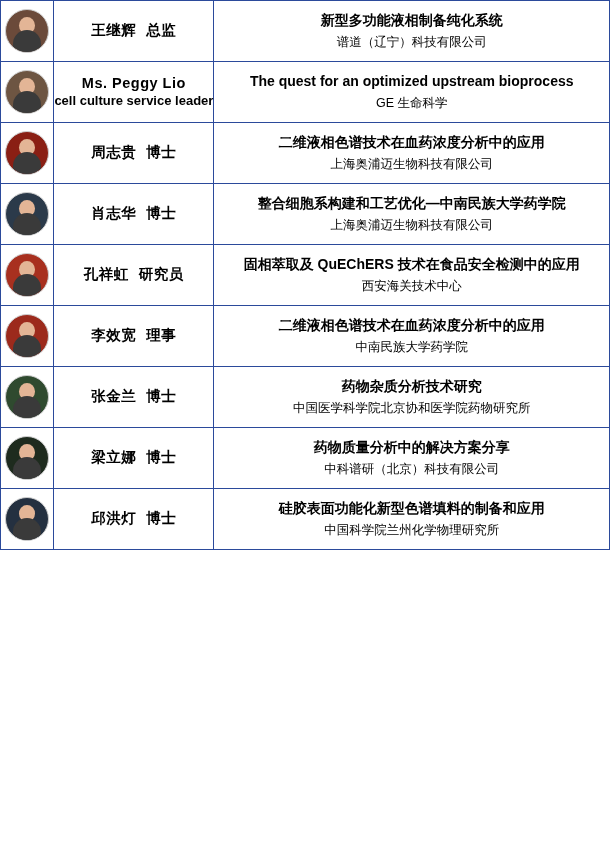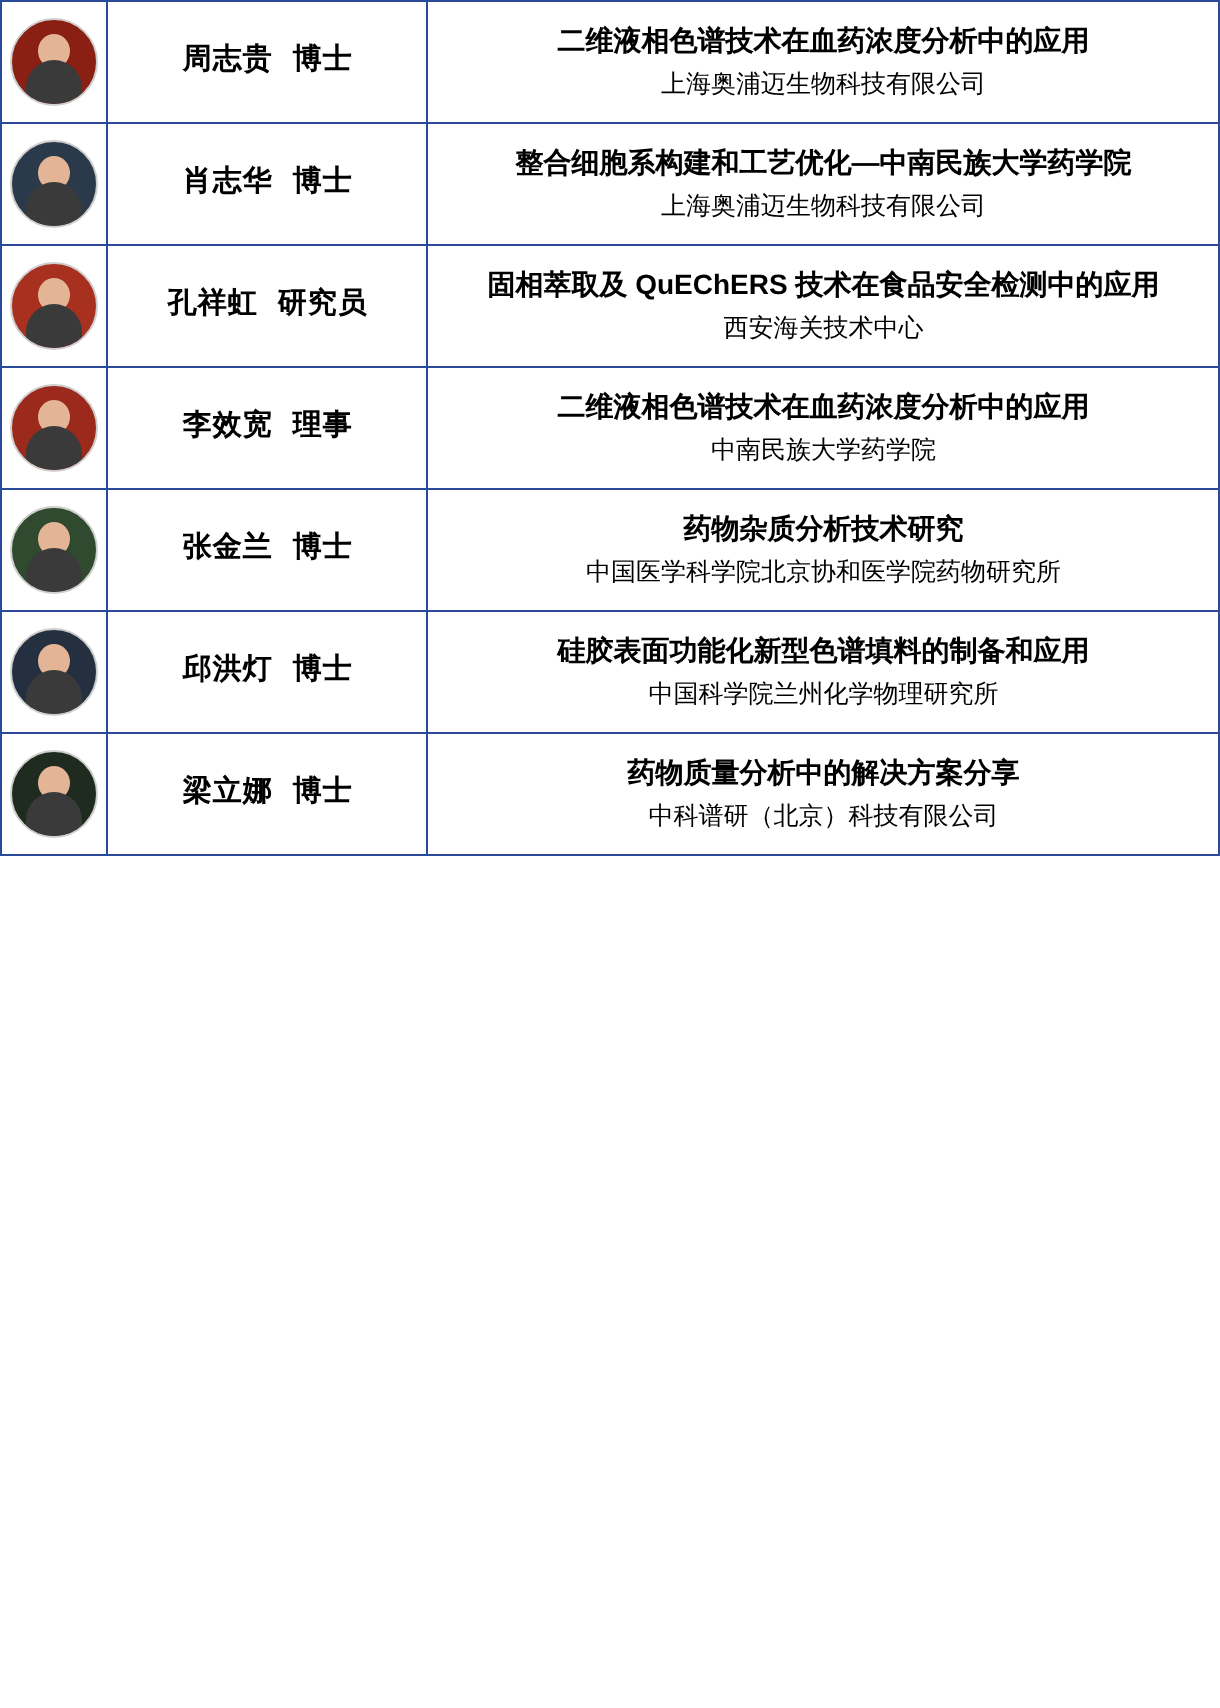--- a/index.html
+++ b/index.html
@@ -98,23 +98,58 @@
   .name-spacer {
     display: inline-block;
     width: 10px;
   }
 </style>
 </head>
 <body>
 
 <table class="speaker-table">
   <tbody>
-
-
-
+    <tr>
+      <td class="col-photo">
+        <div class="avatar" style="background:#6b4a3a">
+          <div class="head"></div>
+            <div class="face"></div>
+        </div>
+      </td>
+      <td class="col-name">
+        <div class="name-line">
+          <span>王继辉</span><span class="name-spacer"></span><span class="title-text">总监</span>
+        </div>
+      </td>
+      <td class="col-topic">
+        <div class="topic-main">新型多功能液相制备纯化系统</div>
+        <div class="topic-org">谱道（辽宁）科技有限公司</div>
+      </td>
+    </tr>
+
+
+
+    <tr>
+      <td class="col-photo">
+        <div class="avatar" style="background:#6d5542">
+          <div class="head"></div>
+            <div class="face"></div>
+        </div>
+      </td>
+      <td class="col-name">
+        <div class="name-line">
+          <span>Ms. Peggy Lio</span>
+        </div>
+        <div class="name-sub">cell culture service leader</div>
+      </td>
+      <td class="col-topic">
+        <div class="topic-main">The quest for an optimized upstream bioprocess</div>
+        <div class="topic-org">GE 生命科学</div>
+      </td>
+    </tr>
 
 
     <tr>
       <td class="col-photo">
         <div class="avatar" style="background:#8a1f14">
           <div class="head"></div>
             <div class="face"></div>
         </div>
       </td>
       <td class="col-name">
@@ -197,47 +232,47 @@
         </div>
       </td>
       <td class="col-topic">
         <div class="topic-main">药物杂质分析技术研究</div>
         <div class="topic-org">中国医学科学院北京协和医学院药物研究所</div>
       </td>
     </tr>
 
     <tr>
       <td class="col-photo">
+        <div class="avatar" style="background:#1e2b1e">
+          <div class="head"></div>
+            <div class="face"></div>
+        </div>
+      </td>
+      <td class="col-name">
+        <div class="name-line">
+          <span>梁立娜</span><span class="name-spacer"></span><span class="title-text">博士</span>
+        </div>
+      </td>
+      <td class="col-topic">
+        <div class="topic-main">药物质量分析中的解决方案分享</div>
+        <div class="topic-org">中科谱研（北京）科技有限公司</div>
+      </td>
+    </tr>
+
+    <tr>
+      <td class="col-photo">
         <div class="avatar" style="background:#243040">
           <div class="head"></div>
             <div class="face"></div>
         </div>
       </td>
       <td class="col-name">
         <div class="name-line">
           <span>邱洪灯</span><span class="name-spacer"></span><span class="title-text">博士</span>
         </div>
       </td>
       <td class="col-topic">
         <div class="topic-main">硅胶表面功能化新型色谱填料的制备和应用</div>
         <div class="topic-org">中国科学院兰州化学物理研究所</div>
       </td>
     </tr>
-
-    <tr>
-      <td class="col-photo">
-        <div class="avatar" style="background:#1e2b1e">
-          <div class="head"></div>
-            <div class="face"></div>
-        </div>
-      </td>
-      <td class="col-name">
-        <div class="name-line">
-          <span>梁立娜</span><span class="name-spacer"></span><span class="title-text">博士</span>
-        </div>
-      </td>
-      <td class="col-topic">
-        <div class="topic-main">药物质量分析中的解决方案分享</div>
-        <div class="topic-org">中科谱研（北京）科技有限公司</div>
-      </td>
-    </tr>
   </tbody>
 </table>
 
 </body></html>

